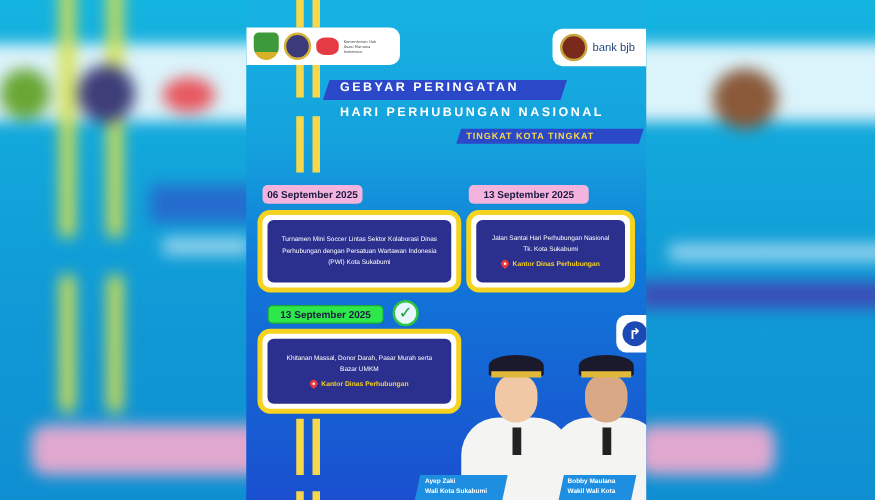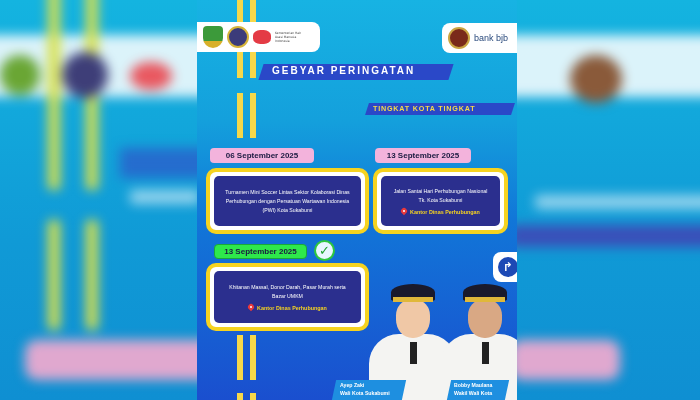--- a/index.html
+++ b/index.html
@@ -103,24 +103,25 @@
     <div class="roundlogo" style="background:#e43b45;border-radius:40%;width:18px;height:14px;"></div>
     <div class="tiny">Kementerian Hak Asasi Manusia Indonesia</div>
   </div>
   <div class="logo-bar-right">
     <div class="roundlogo" style="background:#7a2a1a;border:2px solid #c9a441;"></div>
     <span class="bjb">bank bjb</span>
   </div>
 
   <div class="title-band"></div>
   <div class="title1">GEBYAR PERINGATAN</div>
+  <div class="title2">HARI PERHUBUNGAN NASIONAL</div>
   <div class="sub-band"></div>
   <div class="subtitle">TINGKAT KOTA TINGKAT</div>
 
-  <div class="date-pill pink" style="left:13px;top:148px;width:104px;">
+  <div class="date-pill pink" style="left:13px;top:148px;width:80px;">
     <span>06 September 2025</span>
   </div>
   <div class="card" style="left:9px;top:168px;width:163px;height:66px;">
     <div class="card-inner">
       <div class="card-text" style="width:135px;">Turnamen Mini Soccer Lintas Sektor Kolaborasi Dinas Perhubungan dengan Persatuan Wartawan Indonesia (PWI) Kota Sukabumi</div>
     </div>
   </div>
 
   <div class="date-pill pink" style="left:178px;top:148px;width:96px;">
     <span>13 September 2025</span>

